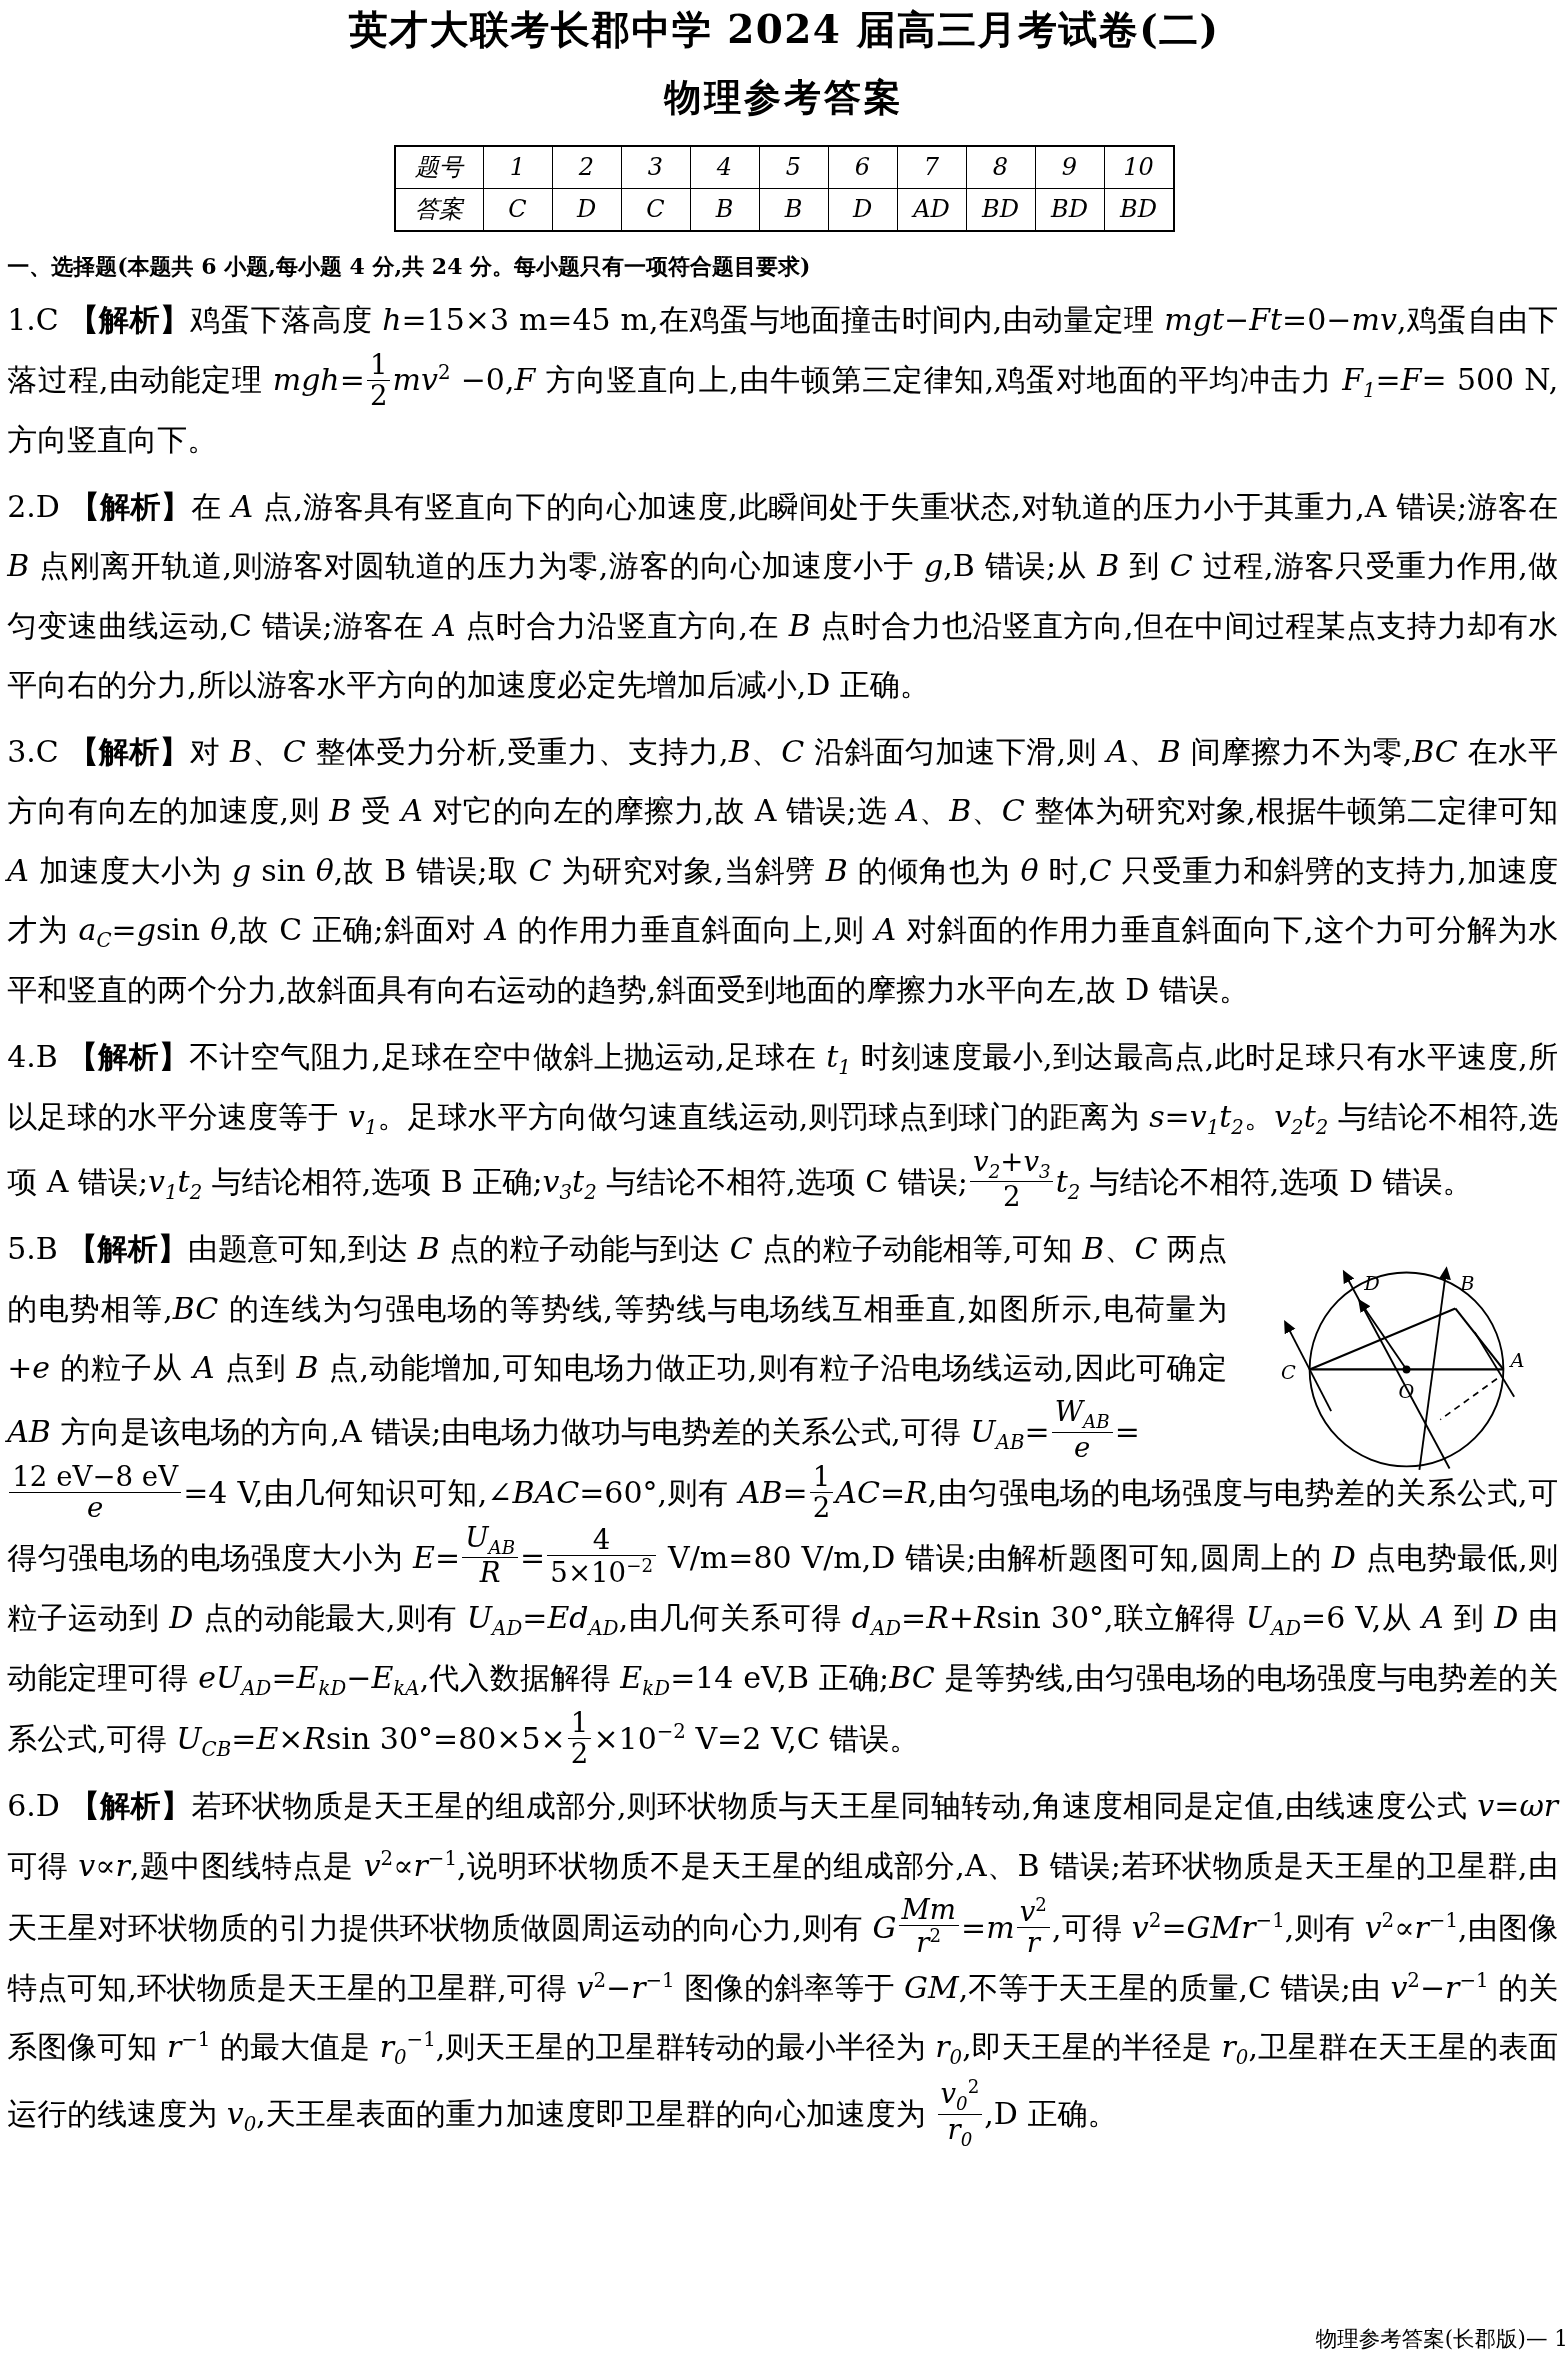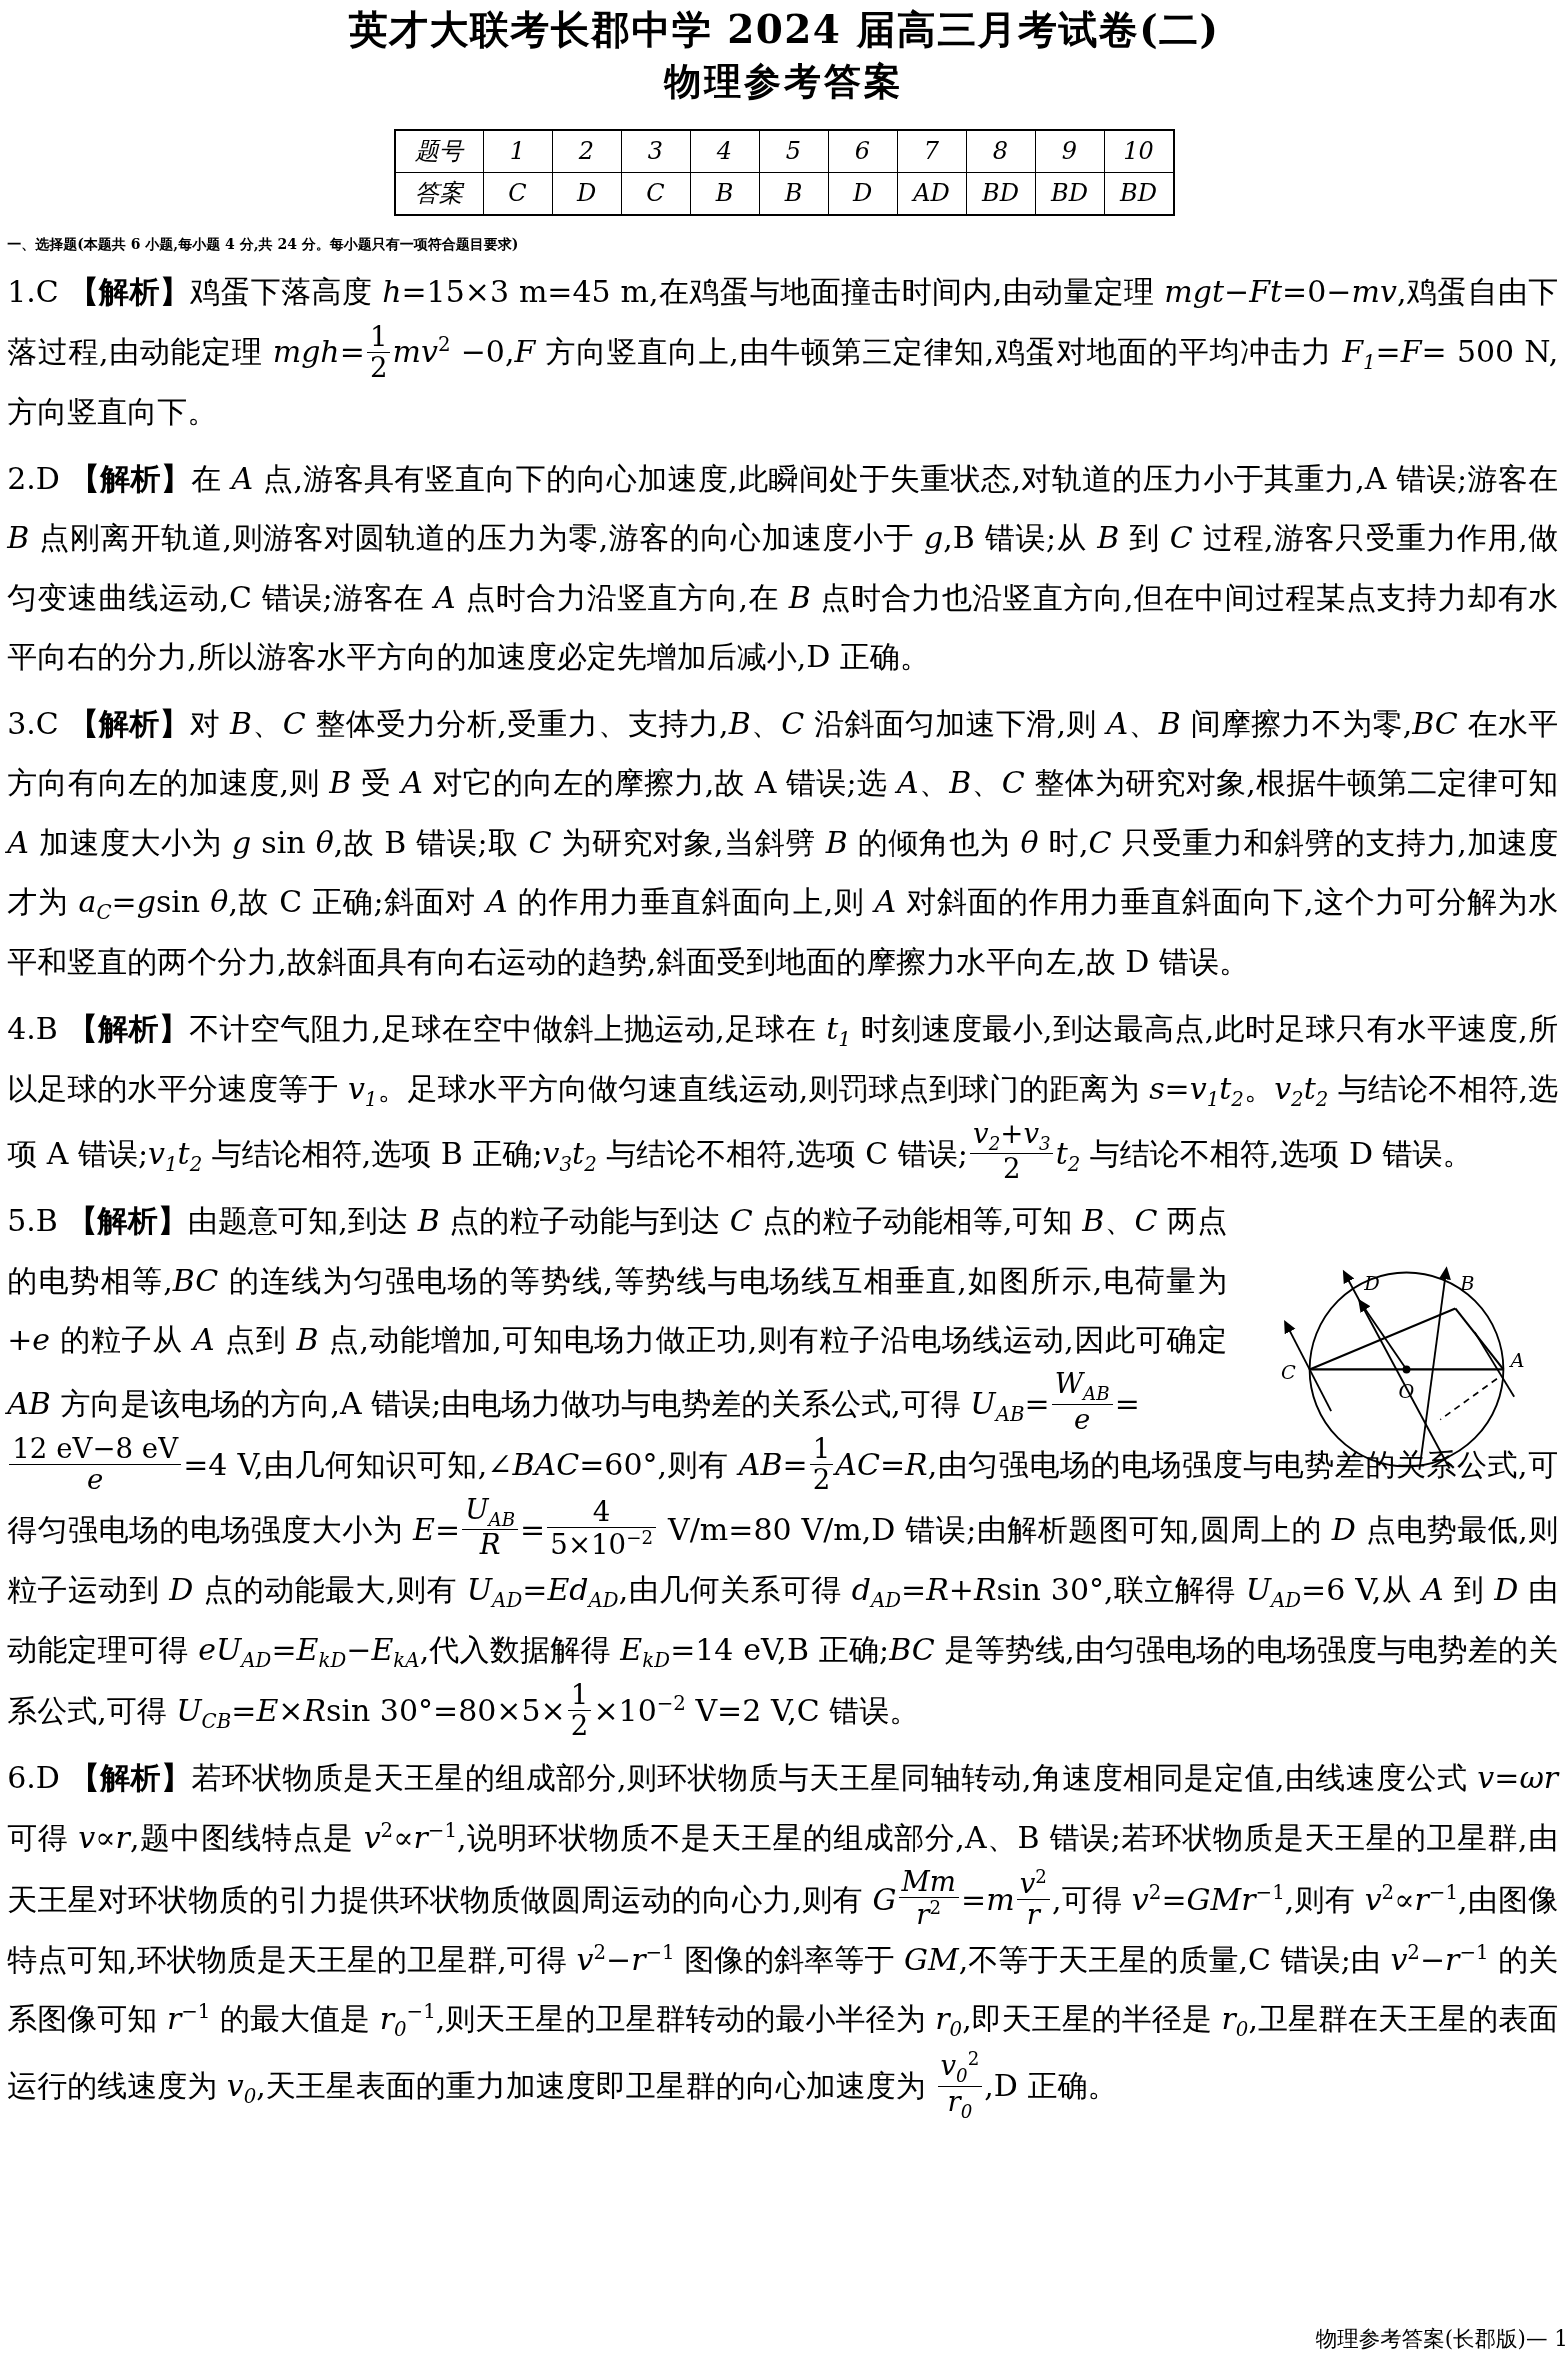--- a/index.html
+++ b/index.html
@@ -27,21 +27,21 @@
     font-weight: 700;
     letter-spacing: 1.4px;
     padding-top: 3px;
     font-family: "DejaVu Serif", "Liberation Serif", serif;
   }
   .doc-subtitle {
     text-align: center;
     font-size: 37px;
     font-weight: 700;
     letter-spacing: 2.9px;
-    margin-top: 0;
+    margin-top: 16px;
     font-family: "DejaVu Serif", "Liberation Serif", serif;
   }
 
   
   .table-wrap {
     display: flex;
     justify-content: center;
     margin-top: 21.5px;
   }
   table.answers {
@@ -56,21 +56,21 @@
     font-family: "DejaVu Serif", "Liberation Serif", serif;
     font-style: italic;
   }
   table.answers td.hdr-label { width: 85px; font-size: 24px; }
   table.answers td.num { width: 66px; }
   table.answers td.ans { width: 66px; }
 
   
   .section-head {
     margin: 18.7px 0 4.3px 7.2px;
-    font-size: 14px;
+    font-size: 22px;
     font-weight: 700;
     line-height: 1.5;
   }
   .section-head .sh-rest { font-weight: 700; }
 
   
   .qblock {
     font-size: 30px;
     line-height: 1.98;
     margin: 7.2px 0 4.3px 7.2px;

